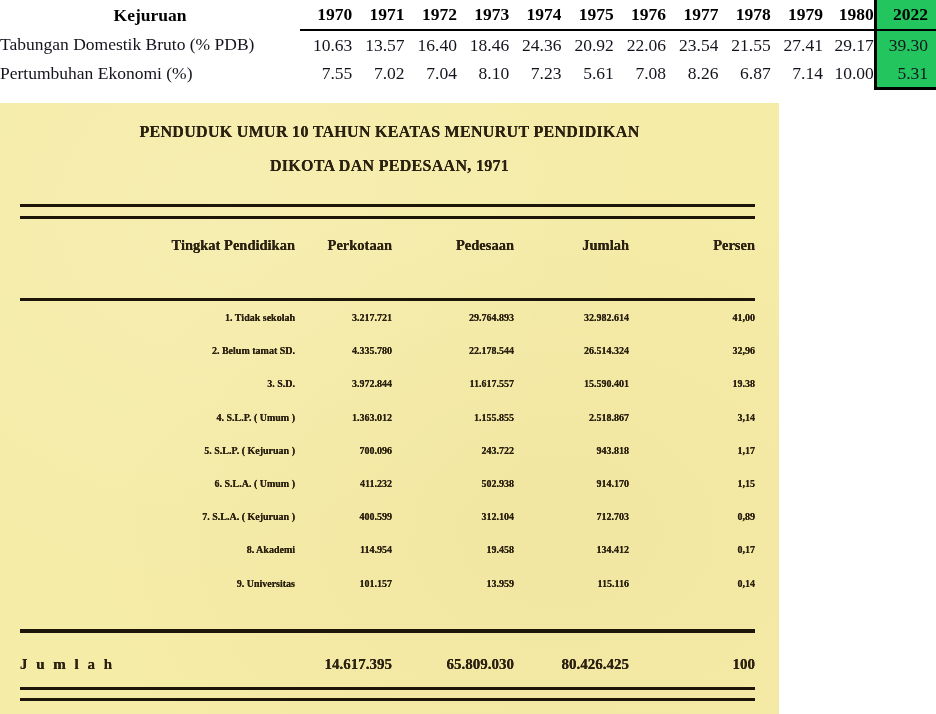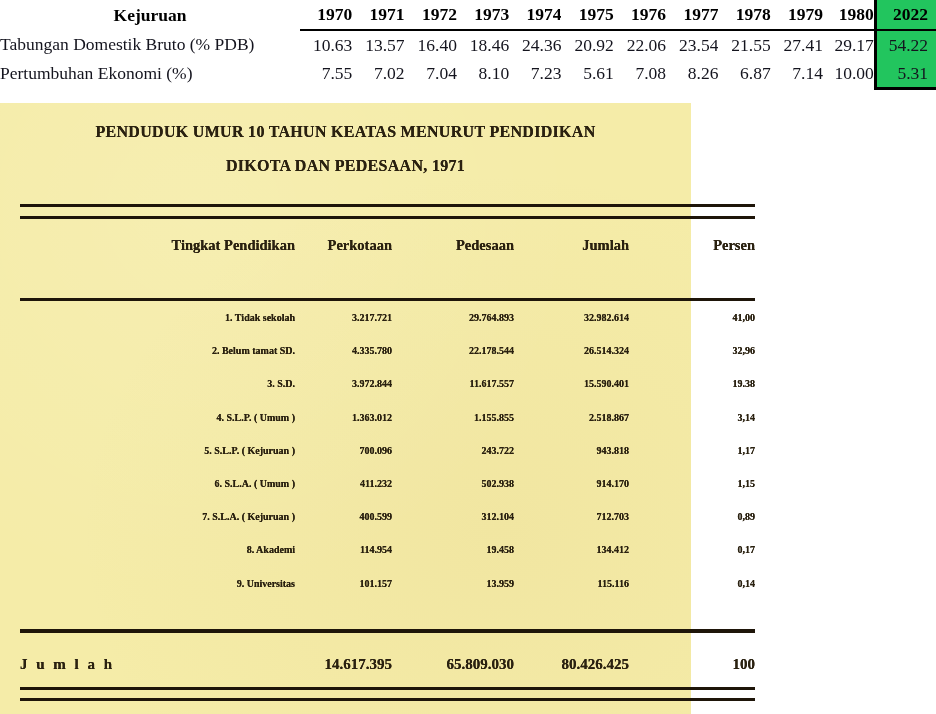--- a/index.html
+++ b/index.html
@@ -19,21 +19,21 @@
   .tt-row td{height:28px;}
   .tt-label-h{text-align:center;}
   .tt-label{text-align:left;padding-left:5px;}
   .yr{text-align:right;padding-right:3px;border-bottom:2.5px solid #000;}
   .num{text-align:right;padding-right:3px;}
   .hl{background:#22c55e;border-left:3px solid #000;padding-right:8px !important;}
   .hl-last{border-bottom:3px solid #000;}
 
   
   .scan{
-    position:absolute;left:0;top:103px;width:691px;height:611px;
+    position:absolute;left:0;top:103px;width:779px;height:611px;
     background:
       radial-gradient(ellipse at 28% 18%, rgba(255,255,255,0.10), transparent 55%),
       radial-gradient(ellipse at 72% 70%, rgba(190,150,70,0.07), transparent 60%),
       #f5eca8;
     color:#2a2110;font-weight:bold;
     filter:blur(0.3px);
   }
   .scan *{text-shadow:0 0 0.6px currentColor;}
   .scan-title{position:absolute;left:0;width:100%;text-align:center;font-size:16px;letter-spacing:0.3px;}
   .st1{top:20px;}
@@ -104,21 +104,21 @@
     <td class="num">13.57</td>
     <td class="num">16.40</td>
     <td class="num">18.46</td>
     <td class="num">24.36</td>
     <td class="num">20.92</td>
     <td class="num">22.06</td>
     <td class="num">23.54</td>
     <td class="num">21.55</td>
     <td class="num">27.41</td>
     <td class="num">29.17</td>
-    <td class="num hl">54.22</td>
+    <td class="num hl">39.30</td>
   </tr>
   <tr class="tt-row">
     <td class="tt-label">Pertumbuhan Ekonomi (%)</td>
     <td class="num">7.55</td>
     <td class="num">7.02</td>
     <td class="num">7.04</td>
     <td class="num">8.10</td>
     <td class="num">7.23</td>
     <td class="num">5.61</td>
     <td class="num">7.08</td>

